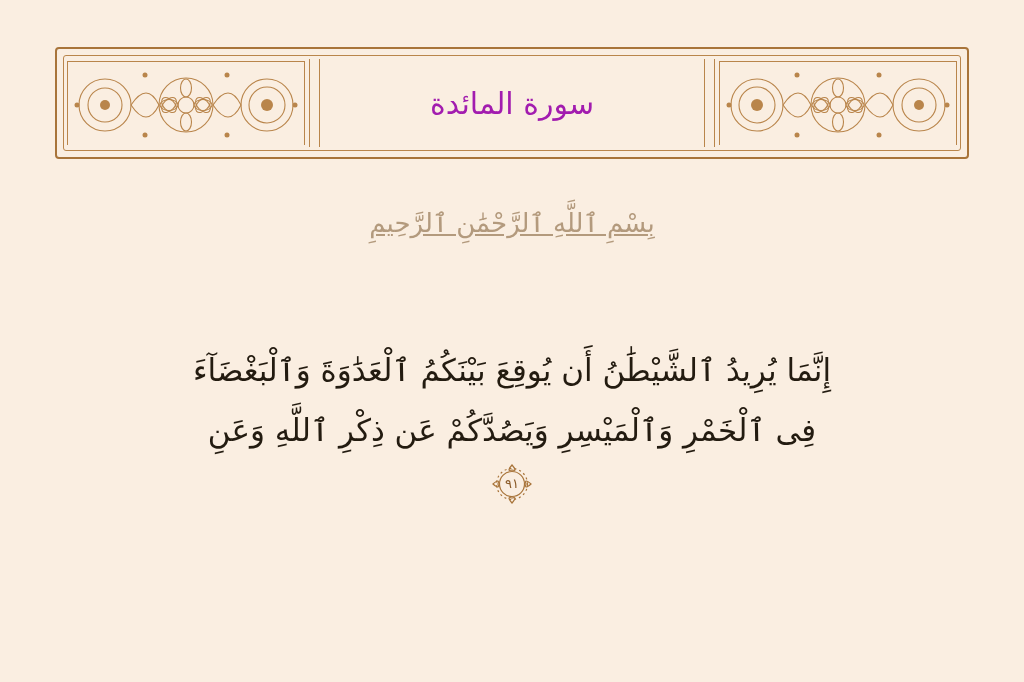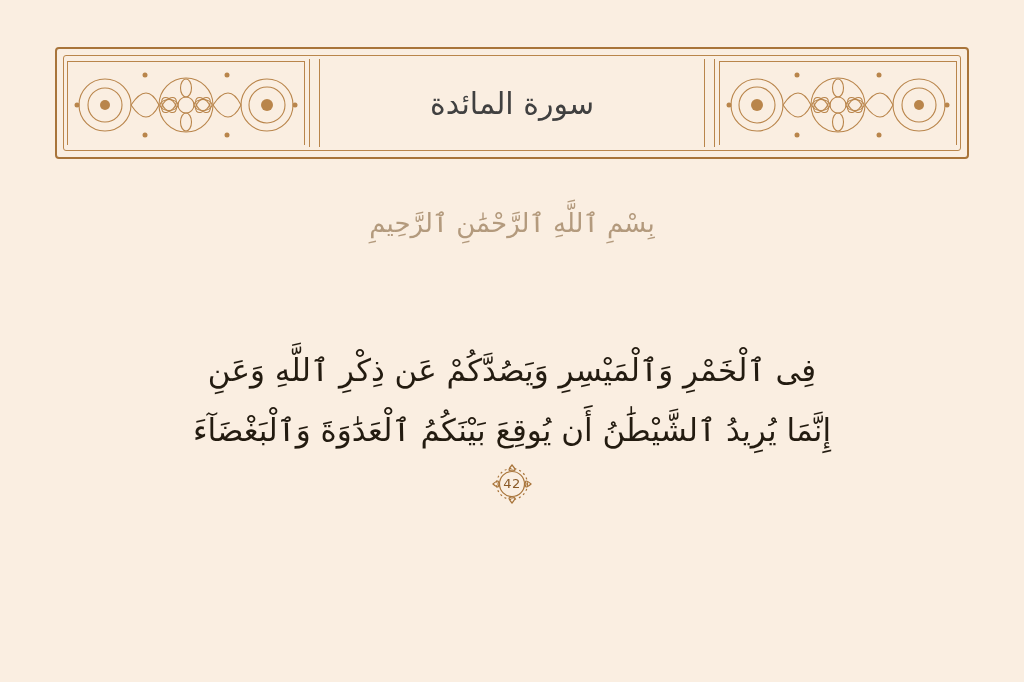--- a/index.html
+++ b/index.html
@@ -43,21 +43,21 @@
     transform: translate(-50%, -50%);
     width: 430px;
     height: 86px;
     display: flex;
     align-items: center;
     justify-content: center;
   }
   .surah-title {
     font-family: "DejaVu Sans", sans-serif;
     font-size: 30px;
-    color: #404040;
+    color: #a21caf;
     letter-spacing: 0px;
     white-space: nowrap;
     direction: rtl;
   }
 
   
   .orn-panel {
     position: absolute;
     top: 12px;
     bottom: 12px;
@@ -85,20 +85,21 @@
   .basmala {
     position: absolute;
     top: 208px;
     left: 0;
     right: 0;
     text-align: center;
     font-size: 26px;
     color: #b39a7d;
     direction: rtl;
     letter-spacing: 1px;
+    text-decoration: underline;
   }
 
   
   .ayah-block {
     position: absolute;
     top: 340px;
     left: 70px;
     right: 70px;
     direction: rtl;
     text-align: center;
@@ -222,28 +223,28 @@
   <div class="sep l2"></div>
 
   <div class="banner-center">
     <span class="surah-title">سورة المائدة</span>
   </div>
 </div>
 
 <div class="basmala">بِسْمِ ٱللَّهِ ٱلرَّحْمَٰنِ ٱلرَّحِيمِ</div>
 
 <div class="ayah-block">
+  <span class="ayah-line">إِنَّمَا يُرِيدُ ٱلشَّيْطَٰنُ أَن يُوقِعَ بَيْنَكُمُ ٱلْعَدَٰوَةَ وَٱلْبَغْضَآءَ</span>
   <span class="ayah-line">فِى ٱلْخَمْرِ وَٱلْمَيْسِرِ وَيَصُدَّكُمْ عَن ذِكْرِ ٱللَّهِ وَعَنِ</span>
-  <span class="ayah-line">إِنَّمَا يُرِيدُ ٱلشَّيْطَٰنُ أَن يُوقِعَ بَيْنَكُمُ ٱلْعَدَٰوَةَ وَٱلْبَغْضَآءَ</span>
   <span class="ayah-line last">
     <span class="ayah-marker">
       <svg width="46" height="46" viewBox="0 0 46 46" fill="none" stroke="#a8743a" stroke-width="1.2">
         <circle cx="23" cy="23" r="12.5"></circle>
         <circle cx="23" cy="23" r="15.5" stroke-dasharray="2 3"></circle>
         <path d="M23 4 Q29 11 23 9 Q17 11 23 4 Z"></path>
         <path d="M23 42 Q29 35 23 37 Q17 35 23 42 Z"></path>
         <path d="M4 23 Q11 17 9 23 Q11 29 4 23 Z"></path>
         <path d="M42 23 Q35 17 37 23 Q35 29 42 23 Z"></path>
       </svg>
-      <span class="num">42</span>
+      <span class="num">٩١</span>
     </span>
   </span>
 </div>
 
 </body></html>

